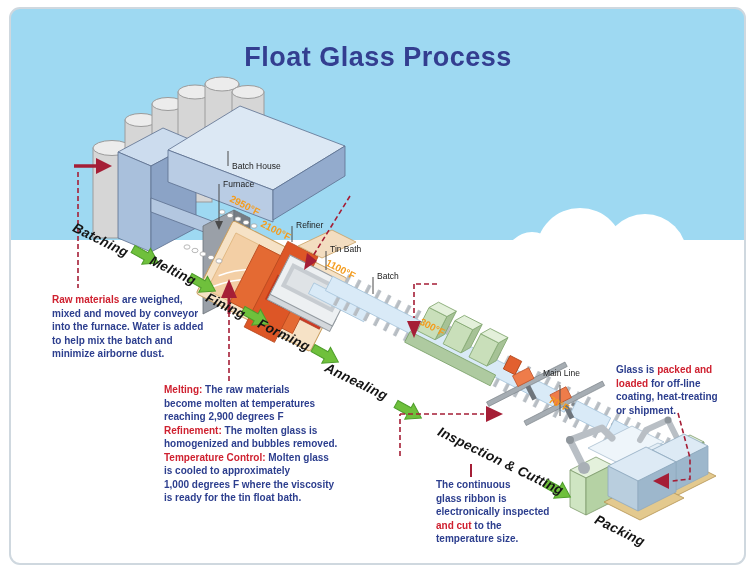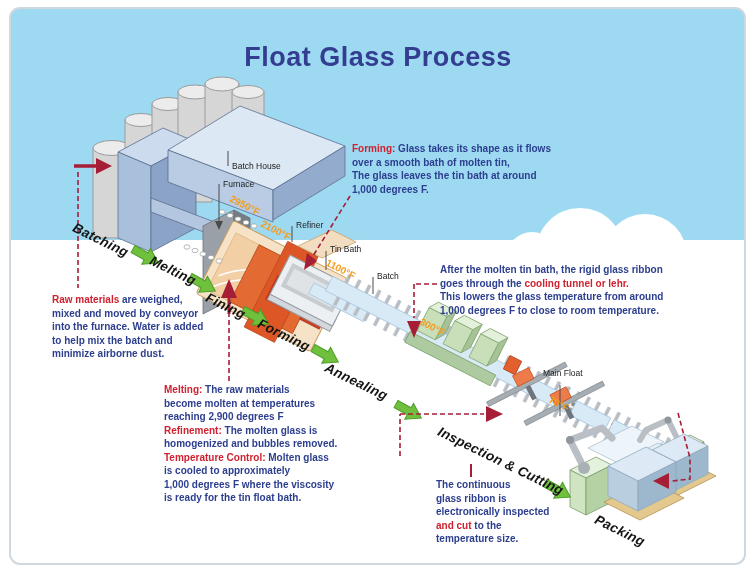--- a/index.html
+++ b/index.html
@@ -239,54 +239,50 @@
 <div class="step" style="left:262px;top:316px">Forming</div>
 <div class="step" style="left:329px;top:360px">Annealing</div>
 <div class="step" style="left:442px;top:424px">Inspection &amp; Cutting</div>
 <div class="step" style="left:599px;top:512px">Packing</div>
 
 <div class="eq" style="left:232px;top:161px">Batch House</div>
 <div class="eq" style="left:223px;top:179px">Furnace</div>
 <div class="eq" style="left:296px;top:220px">Refiner</div>
 <div class="eq" style="left:330px;top:244px">Tin Bath</div>
 <div class="eq" style="left:377px;top:271px">Batch</div>
-<div class="eq" style="left:543px;top:368px">Main Float</div>
+<div class="eq" style="left:543px;top:368px">Main Line</div>
 
 <div class="temp" style="left:233px;top:193px">2950°F</div>
 <div class="temp" style="left:264px;top:218px">2100°F</div>
 <div class="temp" style="left:329px;top:257px">1100°F</div>
 <div class="temp" style="left:423px;top:316px">300°F</div>
 <div class="temp" style="left:552px;top:394px">70°F</div>
 
-<div class="ann" style="left:352px;top:142px"><span class="r">Forming:</span><span> Glass takes its shape as it flows
-over a smooth bath of molten tin,
-The glass leaves the tin bath at around
-1,000 degrees F.</span></div>
 
 <div class="ann" style="left:52px;top:293px"><span class="r">Raw materials</span><span> are weighed,
 mixed and moved by conveyor
 into the furnace. Water is added
 to help mix the batch and
 minimize airborne dust.</span></div>
 
 <div class="ann" style="left:164px;top:383px"><span class="r">Melting:</span><span> The raw materials
 become molten at temperatures
 reaching 2,900 degrees F
 </span><span class="r">Refinement:</span><span> The molten glass is
 homogenized and bubbles removed.
 </span><span class="r">Temperature Control:</span><span> Molten glass
 is cooled to approximately
 1,000 degrees F where the viscosity
 is ready for the tin float bath.</span></div>
 
-<div class="ann" style="left:440px;top:263px"><span>After the molten tin bath, the rigid glass ribbon
-goes through the </span><span class="r">cooling tunnel or lehr.</span><span>
-This lowers the glass temperature from around
-1,000 degrees F to close to room temperature.</span></div>
-
+
+<div class="ann" style="left:616px;top:363px"><span>Glass is </span><span class="r">packed and
+loaded</span><span> for off-line
+coating, heat-treating
+or shipment.</span></div>
 
 <div class="ann" style="left:436px;top:478px"><span>The continuous
 glass ribbon is
 electronically inspected
 </span><span class="r">and cut</span><span> to the
 temperature size.</span></div>
 
 </div>
 
 </body></html>

